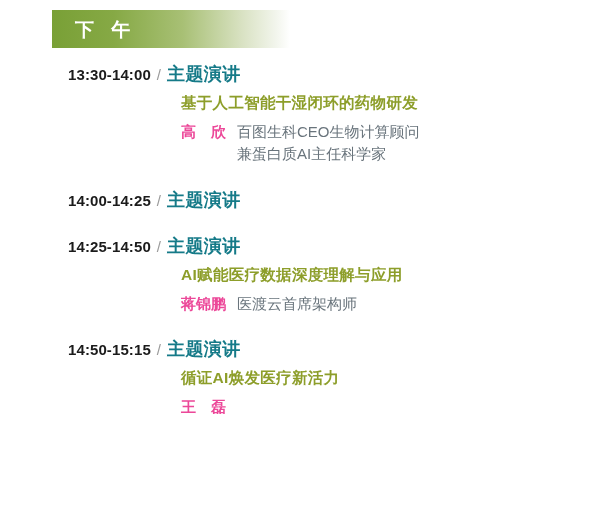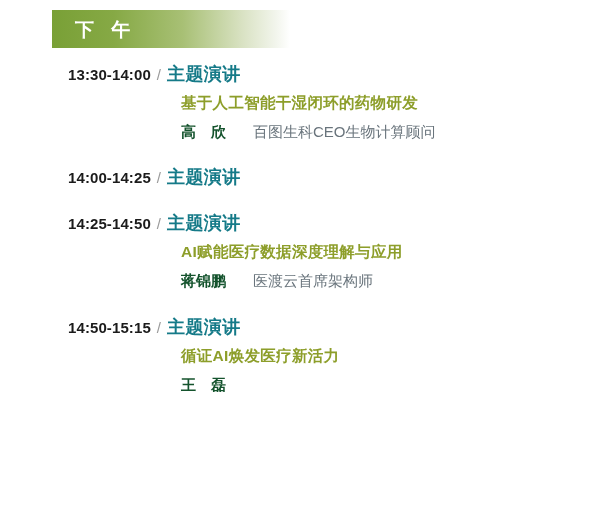--- a/index.html
+++ b/index.html
@@ -95,34 +95,34 @@
   }
 
   .speaker {
     margin-left: 113px;
     margin-top: 7px;
     display: flex;
     align-items: flex-start;
     line-height: 1.5;
   }
   .speaker-name {
-    color: #14532d;
+    color: #ec4899;
     font-size: 15px;
     font-weight: bold;
     min-width: 56px;
     white-space: nowrap;
   }
   .speaker-name.spread {
     letter-spacing: 0px;
   }
   .speaker-affil {
     color: #69747c;
     font-size: 15px;
     font-weight: normal;
-    margin-left: 16px;
+    margin-left: 0;
   }
   .speaker-affil .affil-line {
     display: block;
     white-space: nowrap;
   }
 </style>
 </head>
 <body>
 
 <div class="page">
@@ -137,20 +137,21 @@
       <div class="session-head">
         <span class="session-time">13:30-14:00</span>
         <span class="session-sep">/</span>
         <span class="session-kind">主题演讲</span>
       </div>
       <div class="session-title">基于人工智能干湿闭环的药物研发</div>
       <div class="speaker">
         <span class="speaker-name spread">高　欣</span>
         <span class="speaker-affil">
           <span class="affil-line">百图生科CEO生物计算顾问</span>
+          <span class="affil-line">兼蛋白质AI主任科学家</span>
         </span>
       </div>
     </div>
 
     <div class="session">
       <div class="session-head">
         <span class="session-time">14:00-14:25</span>
         <span class="session-sep">/</span>
         <span class="session-kind">主题演讲</span>
       </div>

